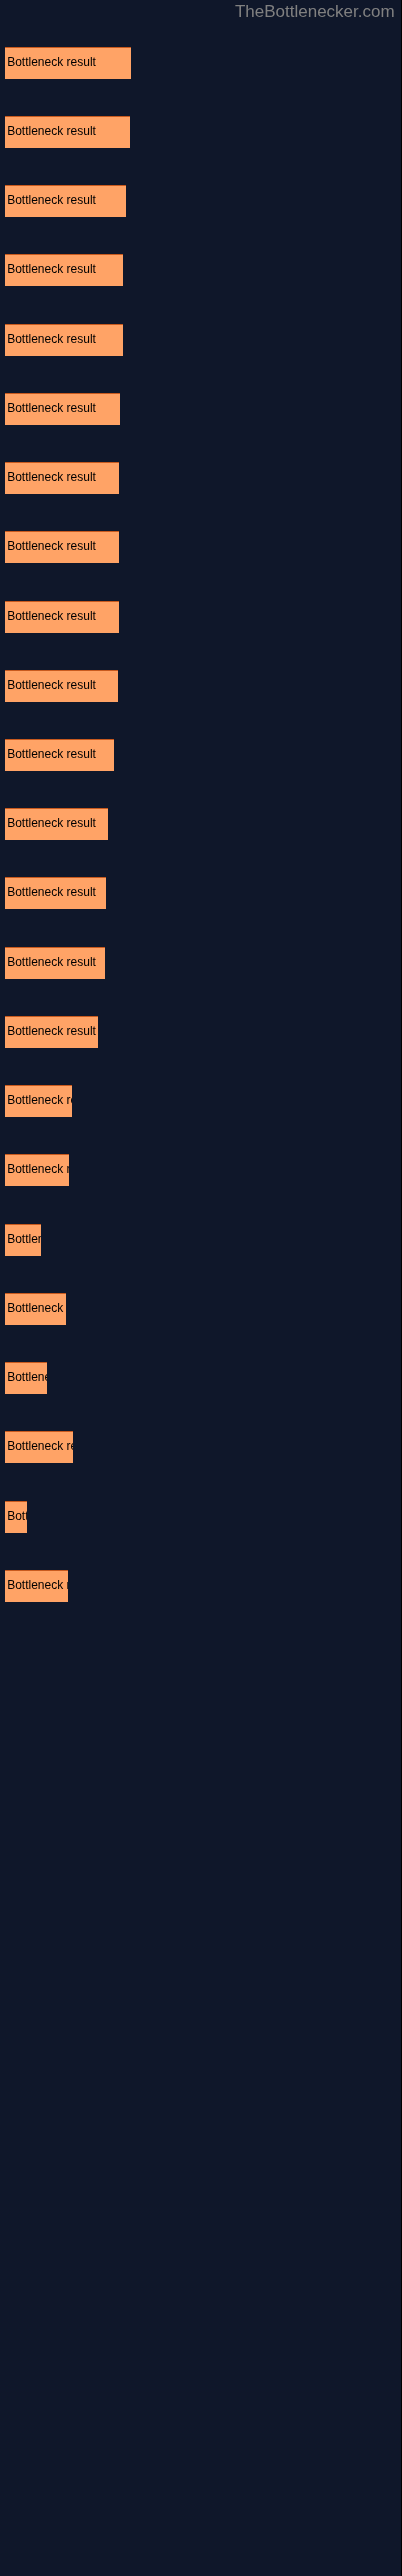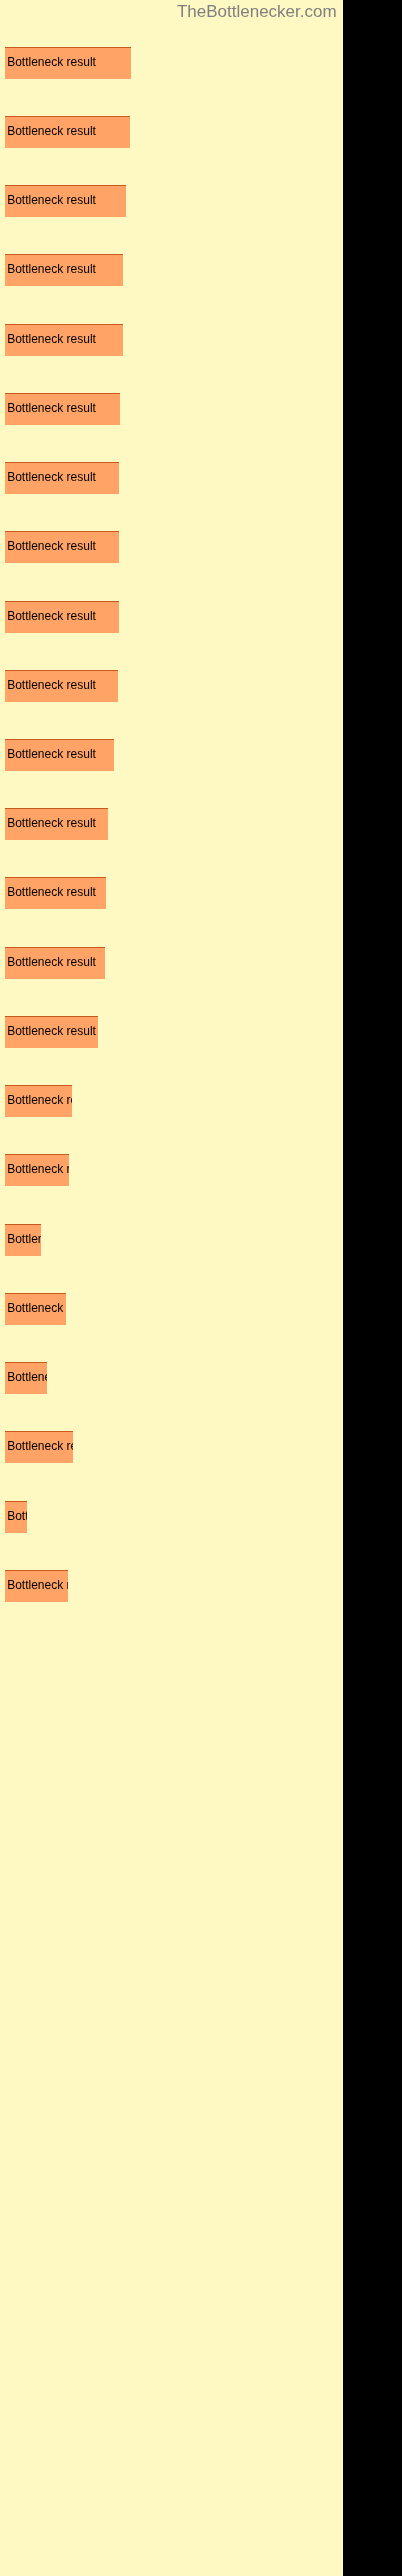--- a/index.html
+++ b/index.html
@@ -9,23 +9,23 @@
   body {
     width: 403px;
     height: 2576px;
     background: #000000;
     font-family: "Liberation Sans", sans-serif;
     overflow: hidden;
     position: relative;
   }
   #page {
     position: relative;
-    width: 343px;
+    width: 401px;
     height: 2576px;
-    background: #fef9c3;
+    background: #0f172a;
   }
   #site-title {
     position: absolute;
     right: 6.4px;
     top: 0.8px;
     font-size: 17px;
     line-height: 21px;
     color: #808080;
     letter-spacing: 0px;
     white-space: nowrap;

